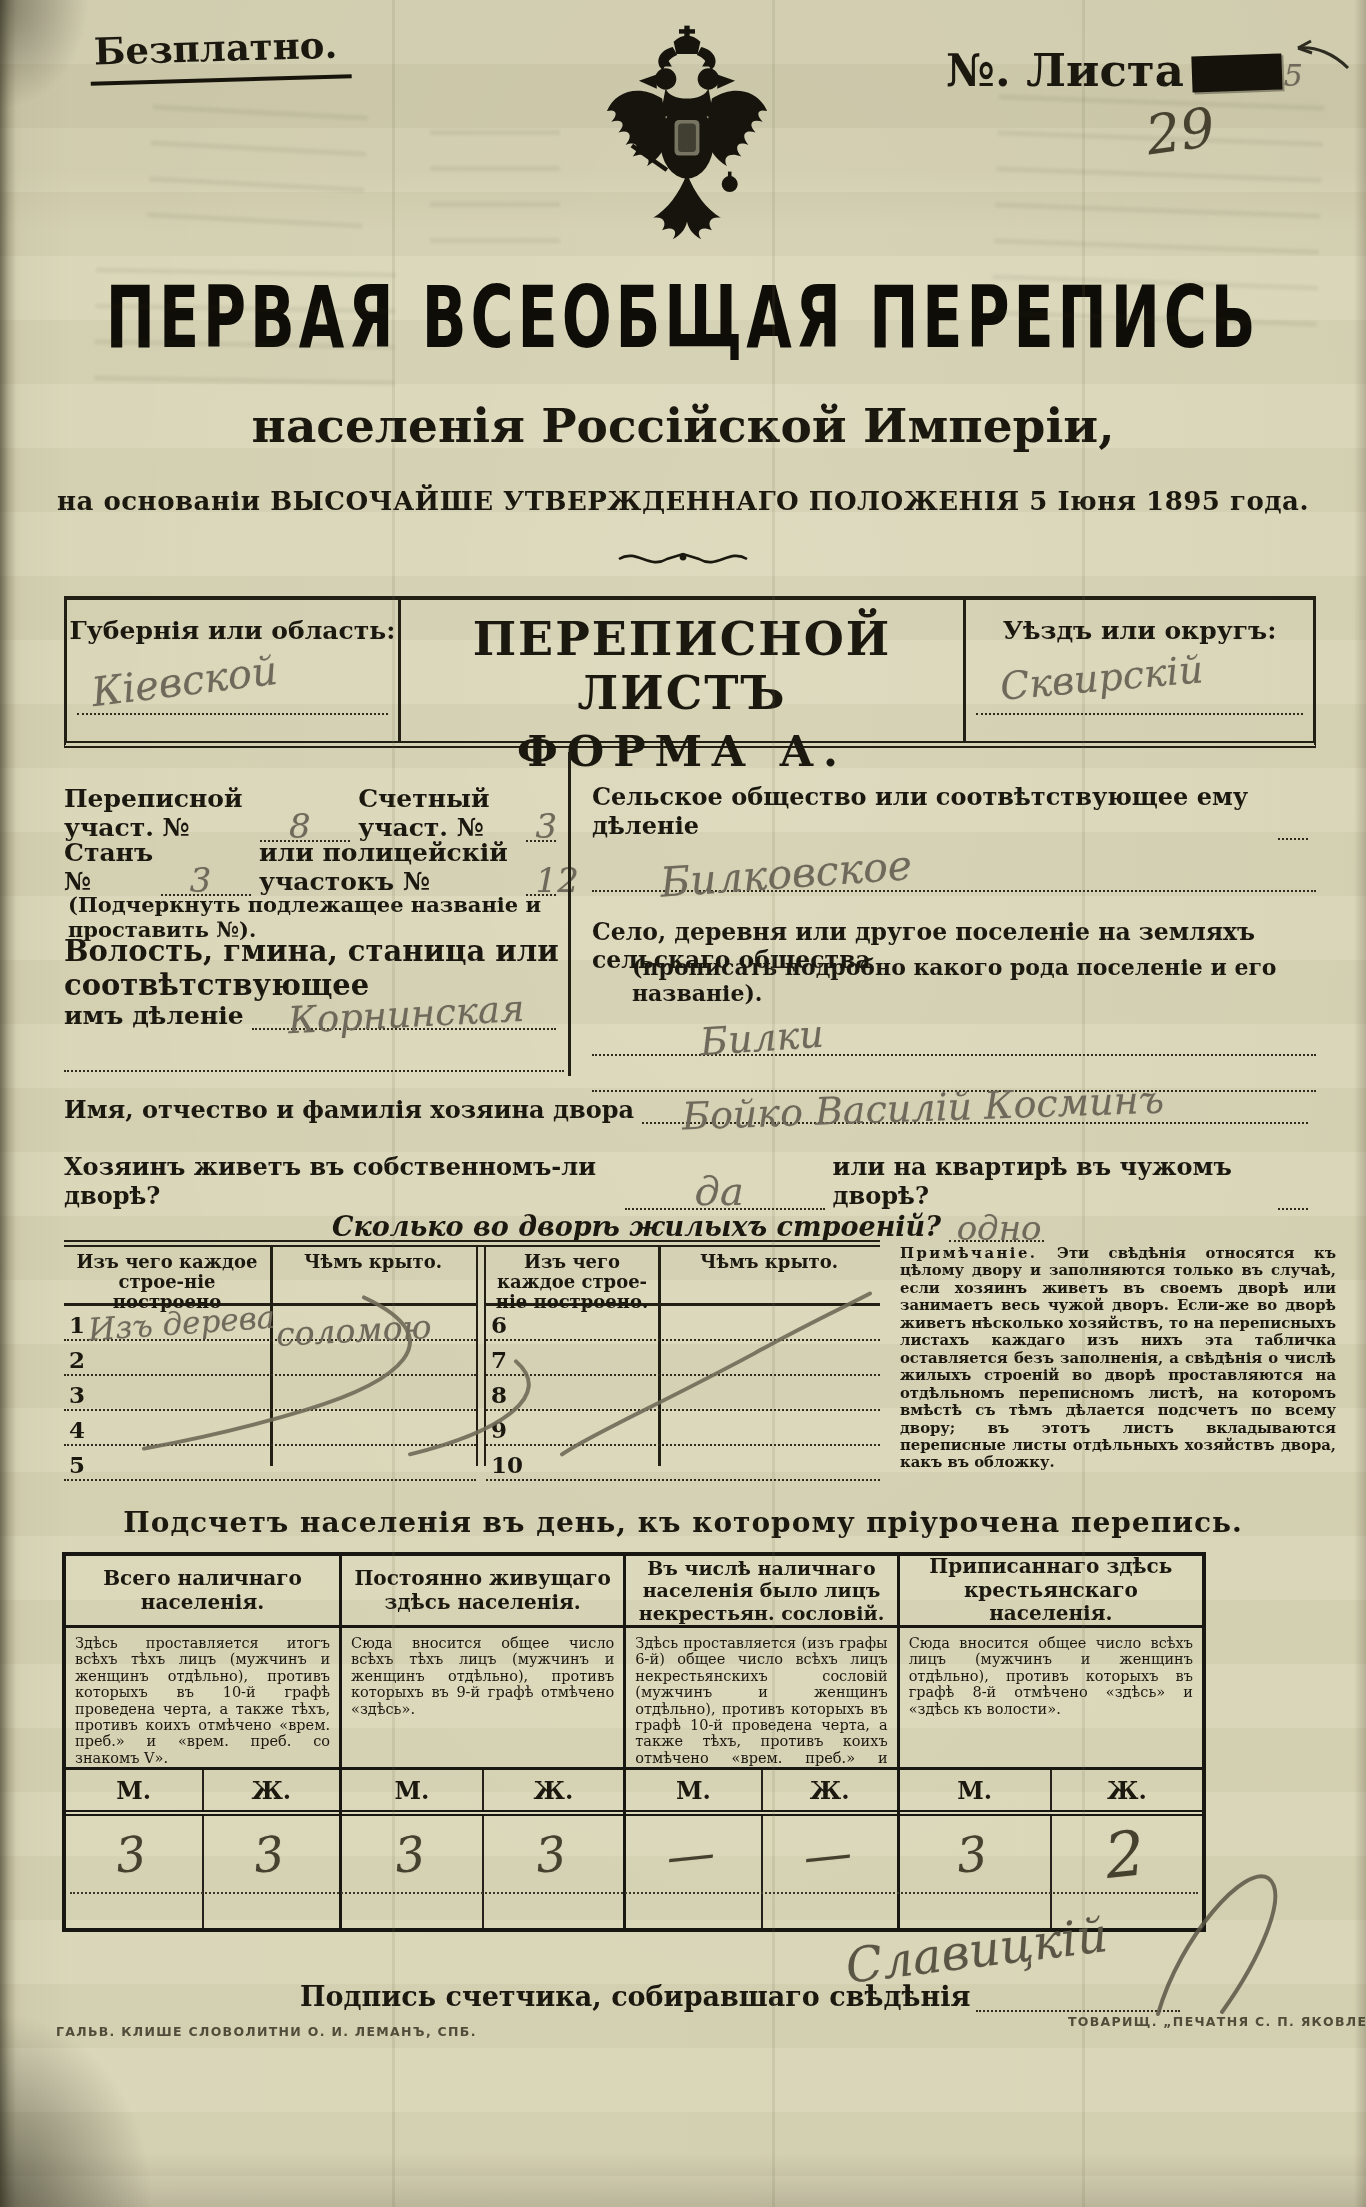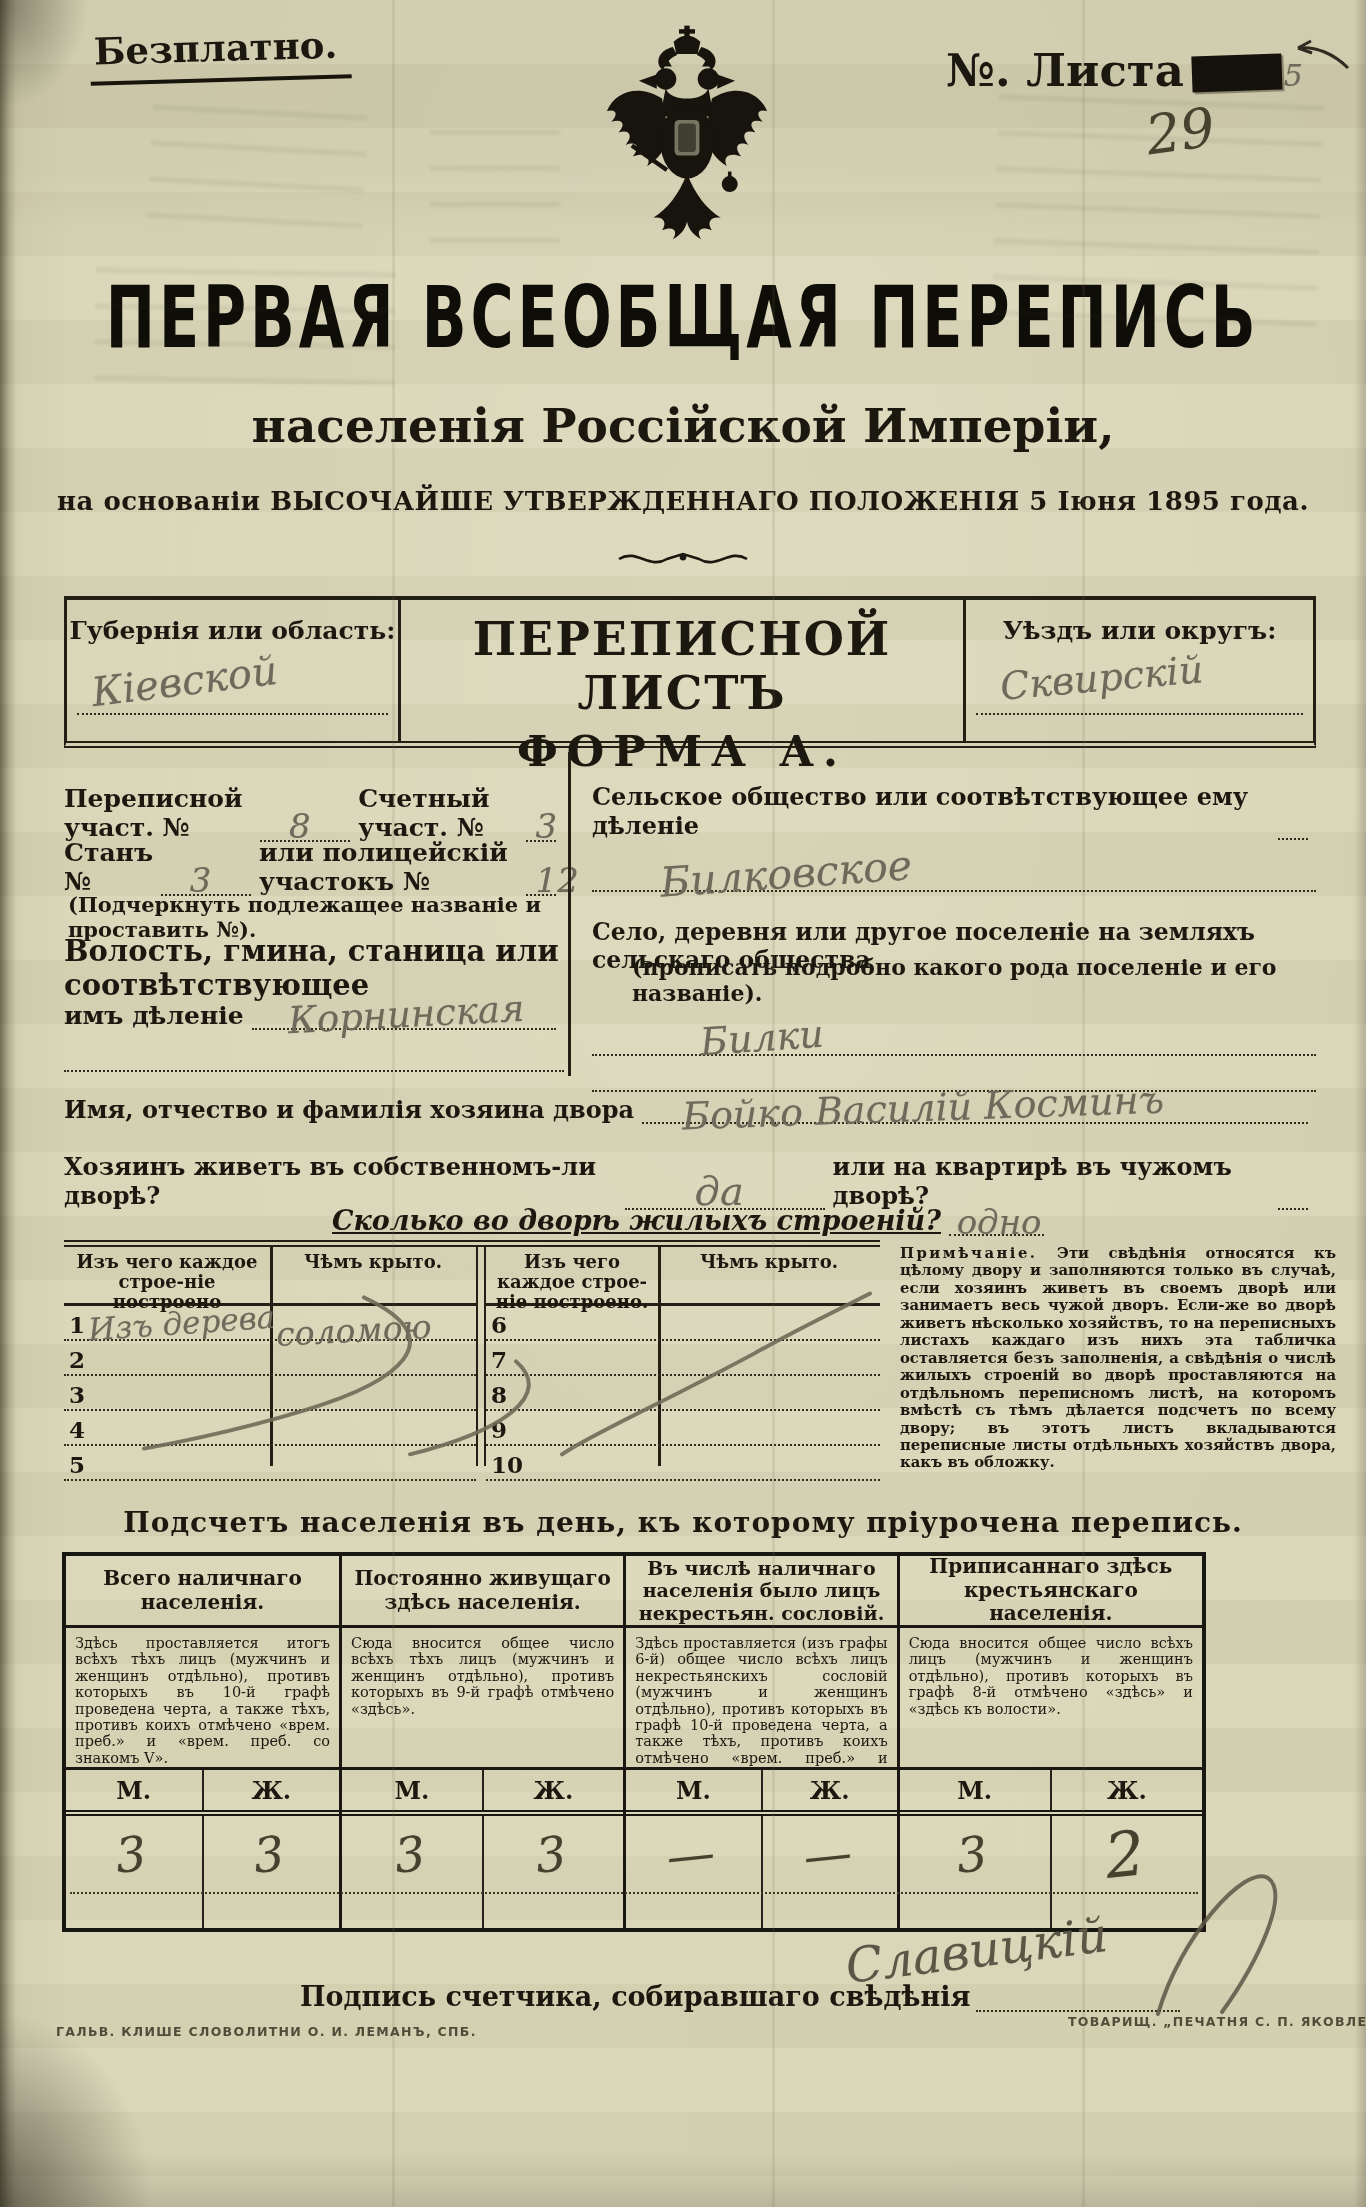--- a/index.html
+++ b/index.html
@@ -98,21 +98,21 @@
   .r2 { top:118px; } .r5 { top:282px; } .r6 { top:318px; }
   .hw-soc { position:absolute; left:68px; bottom:-8px; font-size:41px; transform:rotate(-4deg); white-space:nowrap; }
   .r3 { position:absolute; top:146px; font-size:23.5px; font-weight:bold; width:100%; }
   .r4 { position:absolute; top:182px; left:40px; font-size:22px; font-weight:bold; }
   .hw-vil { position:absolute; left:108px; bottom:-6px; font-size:38px; transform:rotate(-4deg); }
 
   
   .owner { position:absolute; left:64px; top:1078px; width:1252px; height:170px; }
   .o1 { position:absolute; top:12px; width:100%; font-size:24px; }
   .o2 { position:absolute; top:74px; width:100%; font-size:24px; }
-  .o3 { position:absolute; top:124px; left:268px; width:720px; font-size:27px; font-style:italic;text-decoration:underline; }
+  .o3 { position:absolute; top:130px; left:268px; width:720px; font-size:27px; font-style:italic; }
   .hw-name { position:absolute; left:6%; bottom:-8px; font-size:38px; transform:rotate(-2deg); white-space:nowrap; }
   .f-da { flex:0 0 200px !important; }
   .hw-da { position:absolute; left:35%; bottom:-6px; font-size:40px; }
   .hw-odno { position:absolute; left:8%; bottom:-8px; font-size:34px; }
 
   
   .bld { position:absolute; left:64px; top:1240px; width:816px; height:226px;
     border-top:7px double #221f14; display:flex; box-sizing:border-box; }
   .bgrp { position:relative; }
   .bg1 { width:412px; } .bg2 { width:394px; }

